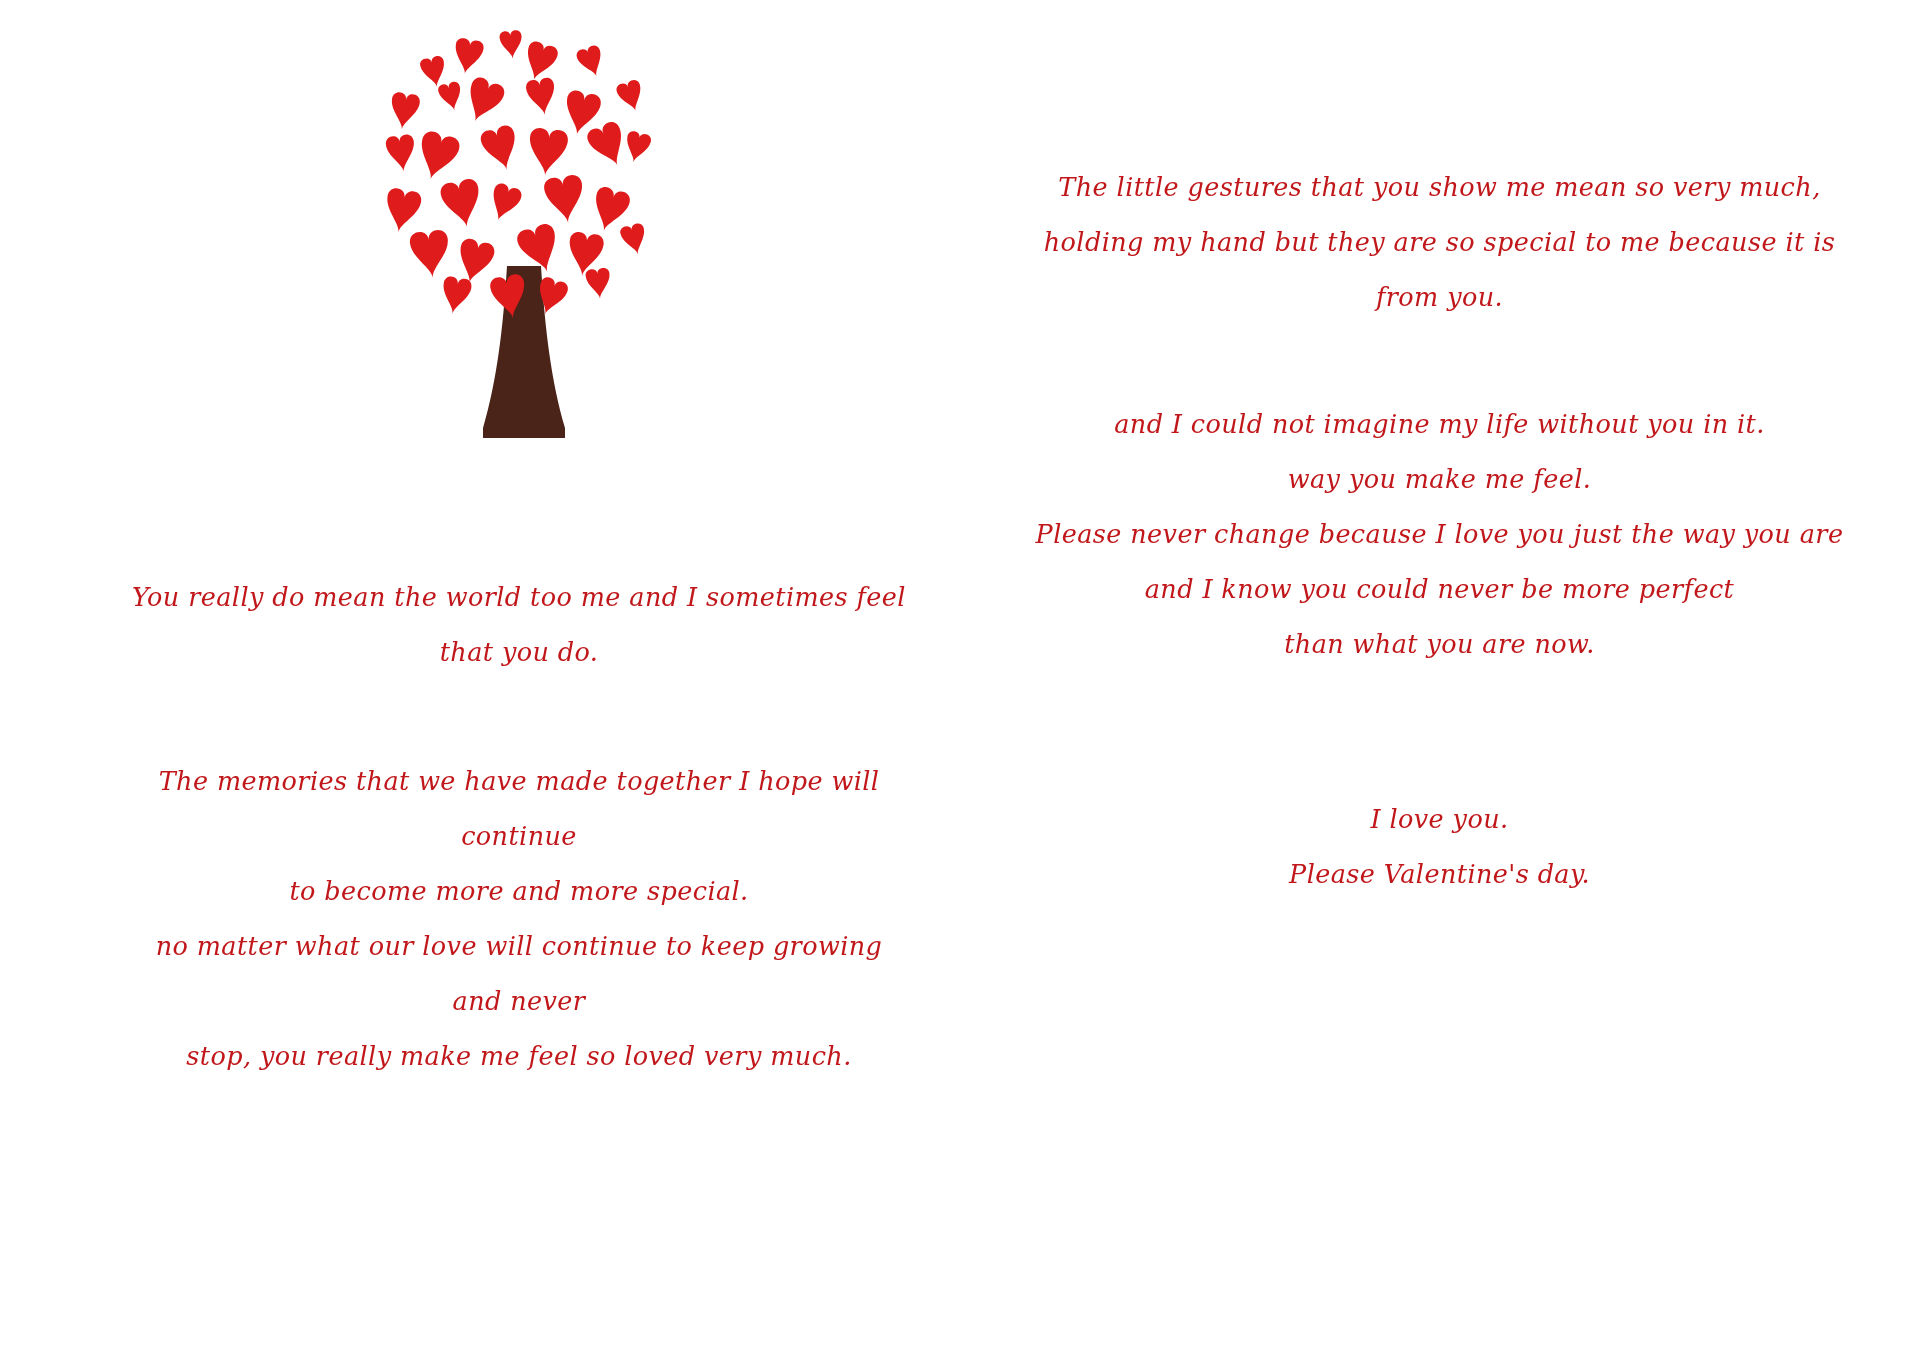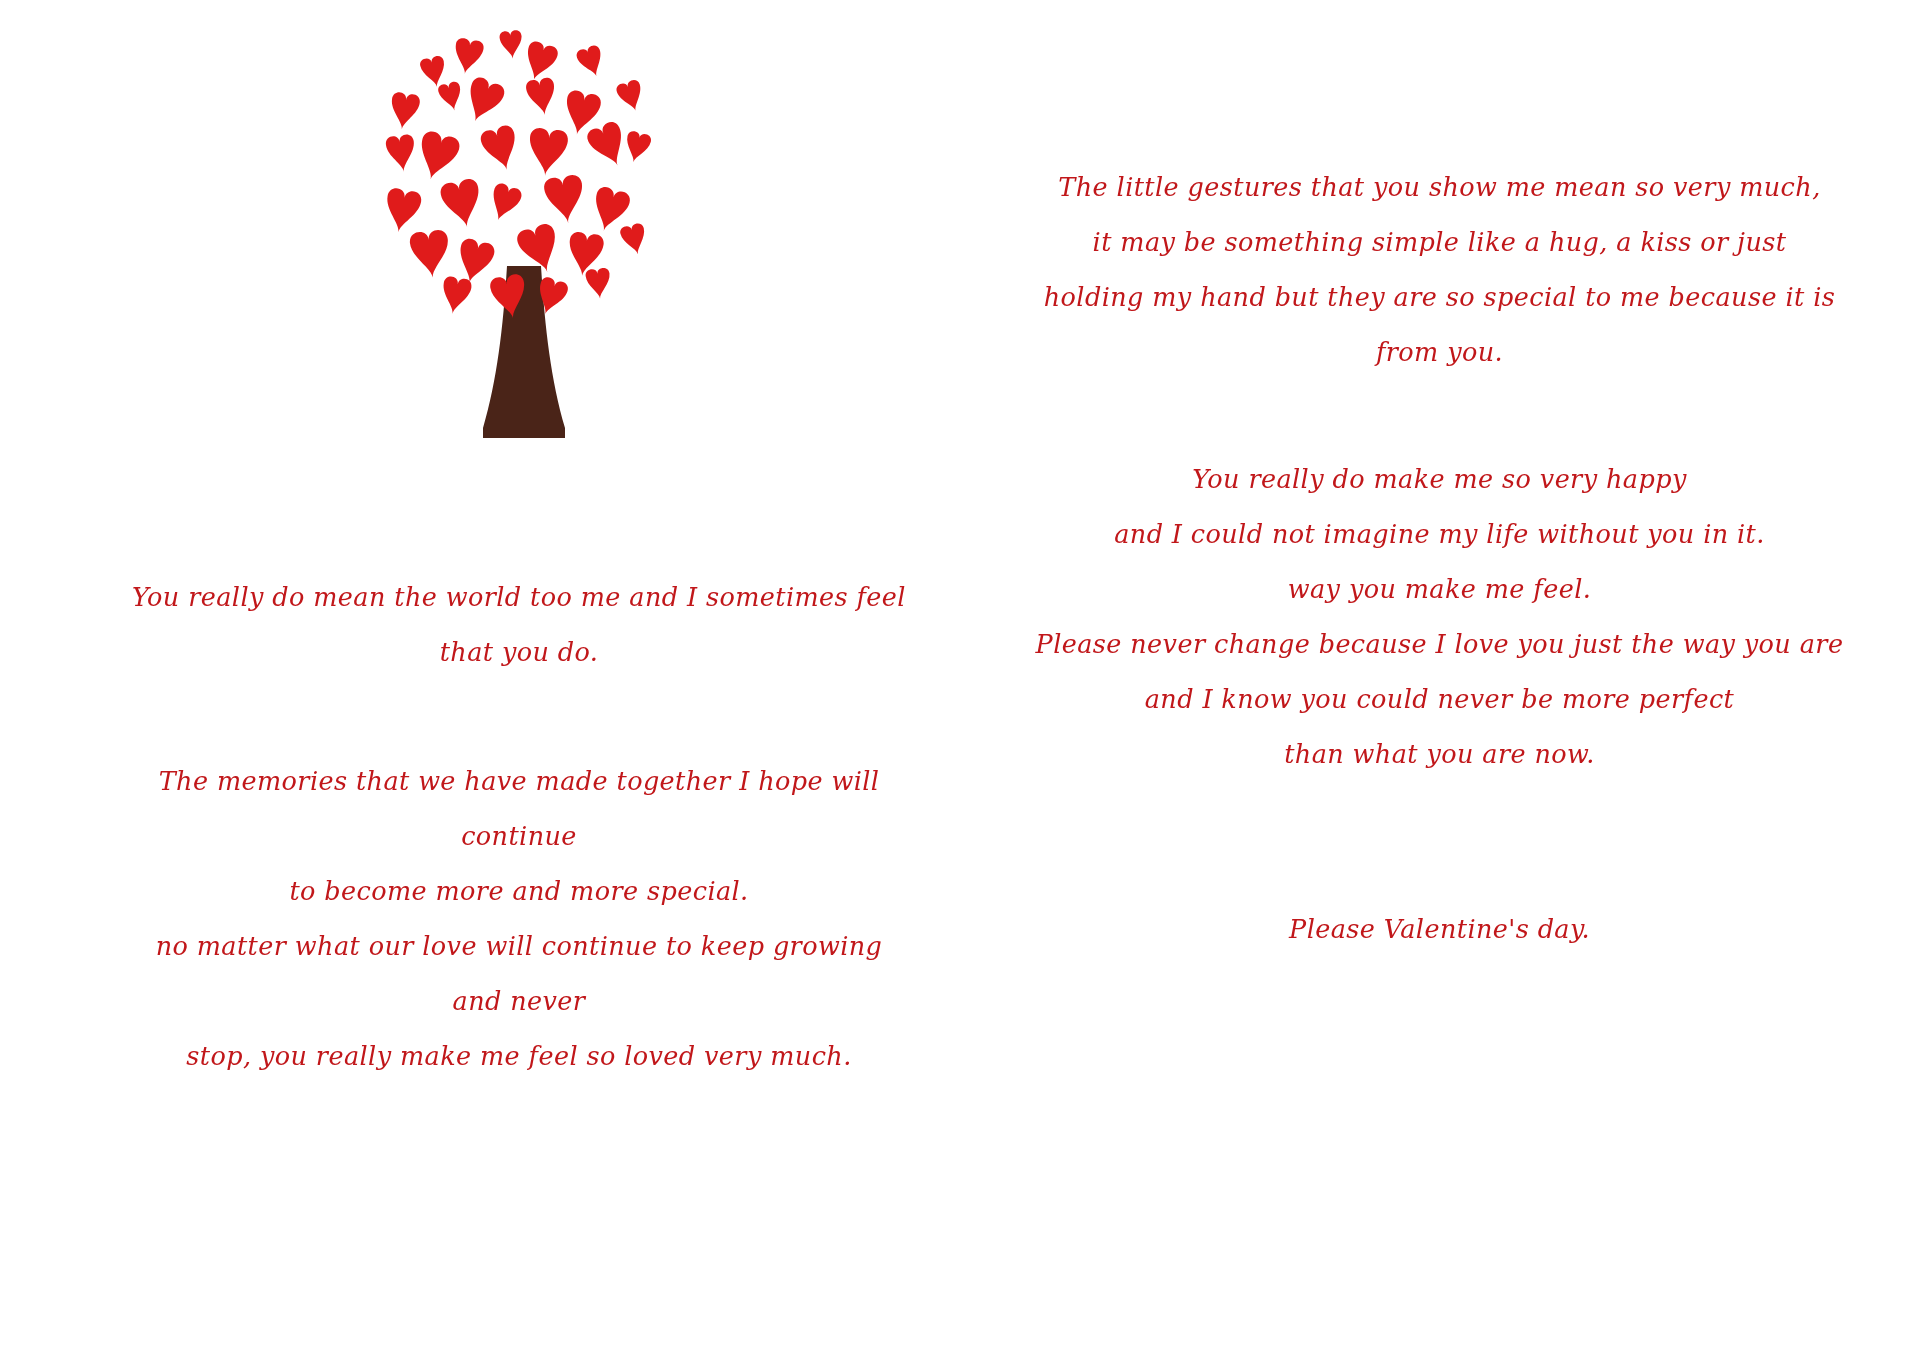--- a/index.html
+++ b/index.html
@@ -197,33 +197,32 @@
       <span class="line">no matter what our love will continue to keep growing and never</span>
       <span class="line">stop, you really make me feel so loved very much.</span>
     </p>
 
   </div>
 
   <div class="column col-right">
 
     <p class="verse right-block-1">
       <span class="line">The little gestures that you show me mean so very much,</span>
-      <span class="line">it may be something simple like a hug, a kiss or just</span>
       <span class="line">holding my hand but they are so special to me because it is</span>
       <span class="line">from you.</span>
     </p>
 
     <p class="verse right-block-2">
-      <span class="line">You really do make me so very happy</span>
       <span class="line">and I could not imagine my life without you in it.</span>
       <span class="line">way you make me feel.</span>
       <span class="line">Please never change because I love you just the way you are</span>
       <span class="line">and I know you could never be more perfect</span>
       <span class="line">than what you are now.</span>
     </p>
 
     <p class="verse right-block-3">
+      <span class="line">I love you.</span>
       <span class="line">Please Valentine's day.</span>
     </p>
 
   </div>
 
 </div>
 
 </body></html>

